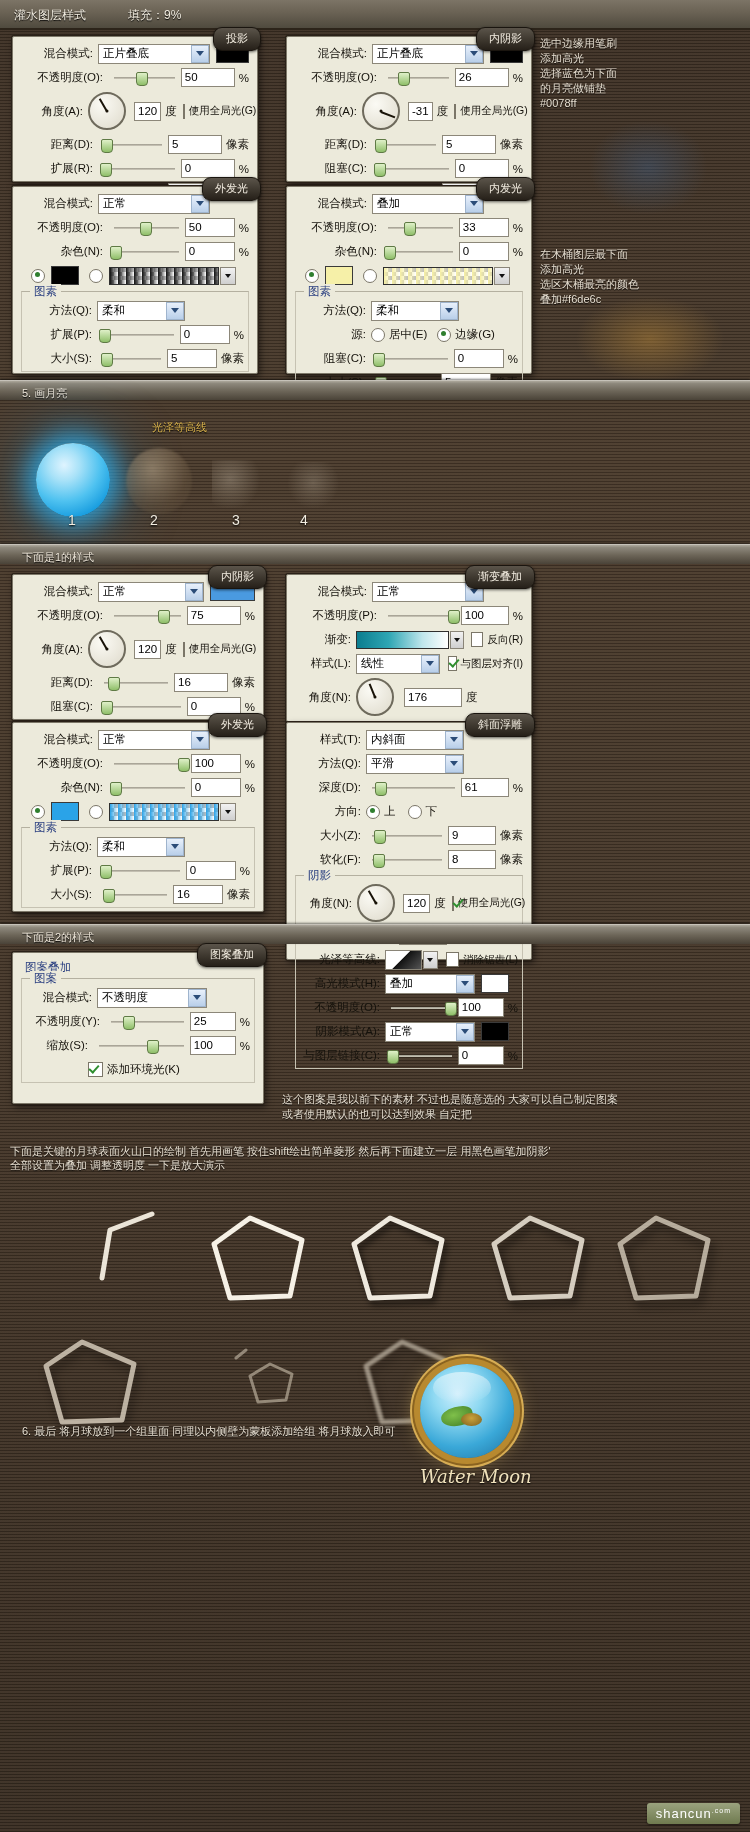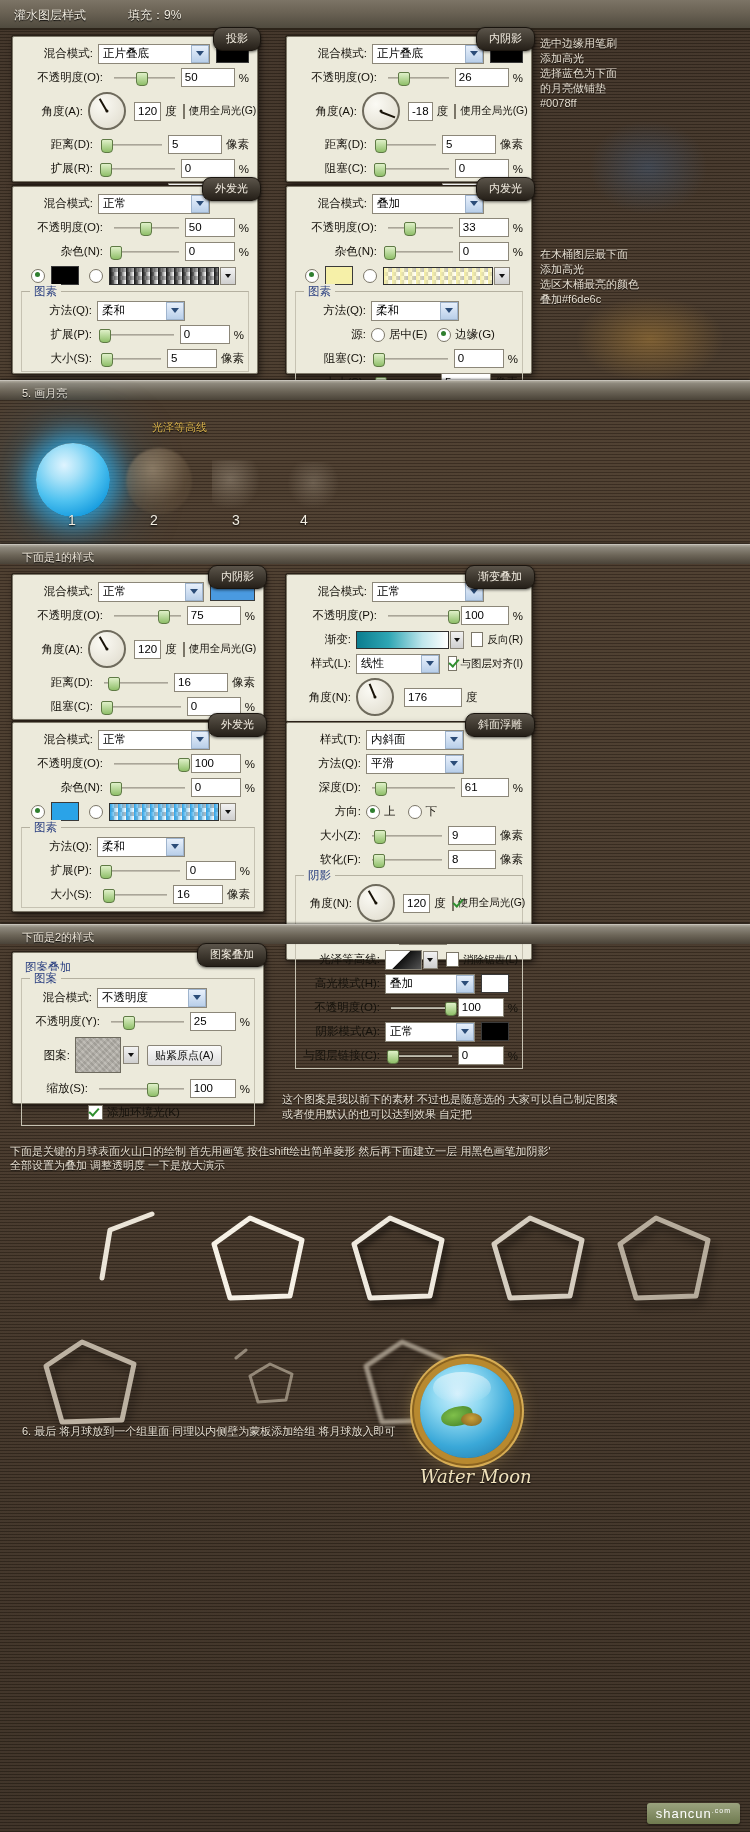--- a/index.html
+++ b/index.html
@@ -270,21 +270,21 @@
         </div>
       <div class="numbox" style="width:46px">26</div>
       <div class="unit">%</div>
     </div>
     <div class="row" style="height:40px">
       <div class="lbl" style="width:62px">角度(A):</div>
       <div class="dial">
           <div class="needle" style="transform:rotate(21deg)"></div>
           <div class="dot"></div>
         </div>
-      <div class="numbox" style="width:46px;margin-left:8px">-18</div>
+      <div class="numbox" style="width:46px;margin-left:8px">-31</div>
       <div class="unit">度</div>
       <span class="chk" style="margin-left:6px"></span>
       <span class="unit" style="font-size:10.5px">使用全局光(G)</span>
     </div>
     <div class="row">
       <div class="lbl" style="width:72px">距离(D):</div>
       <div class="slider">
           <div class="track"></div>
           <div class="knob" style="left:4%"></div>
         </div>
@@ -834,28 +834,20 @@
         </div>
       </div>
       <div class="row">
         <div class="lbl" style="width:74px">不透明度(Y):</div>
         <div class="slider">
             <div class="track"></div>
             <div class="knob" style="left:24%"></div>
           </div>
         <div class="numbox" style="width:38px">25</div>
         <div class="unit">%</div>
-      </div>
-      <div class="row" style="height:40px">
-        <div class="lbl" style="width:44px">图案:</div>
-        <span class="pattern-thumb"></span>
-        <span class="dropbtn" style="margin-left:2px">
-            <i></i>
-          </span>
-        <span class="btn" style="margin-left:8px">贴紧原点(A)</span>
       </div>
       <div class="row">
         <div class="lbl" style="width:62px">缩放(S):</div>
         <div class="slider">
             <div class="track"></div>
             <div class="knob" style="left:62%"></div>
           </div>
         <div class="numbox" style="width:38px">100</div>
         <div class="unit">%</div>
       </div>

